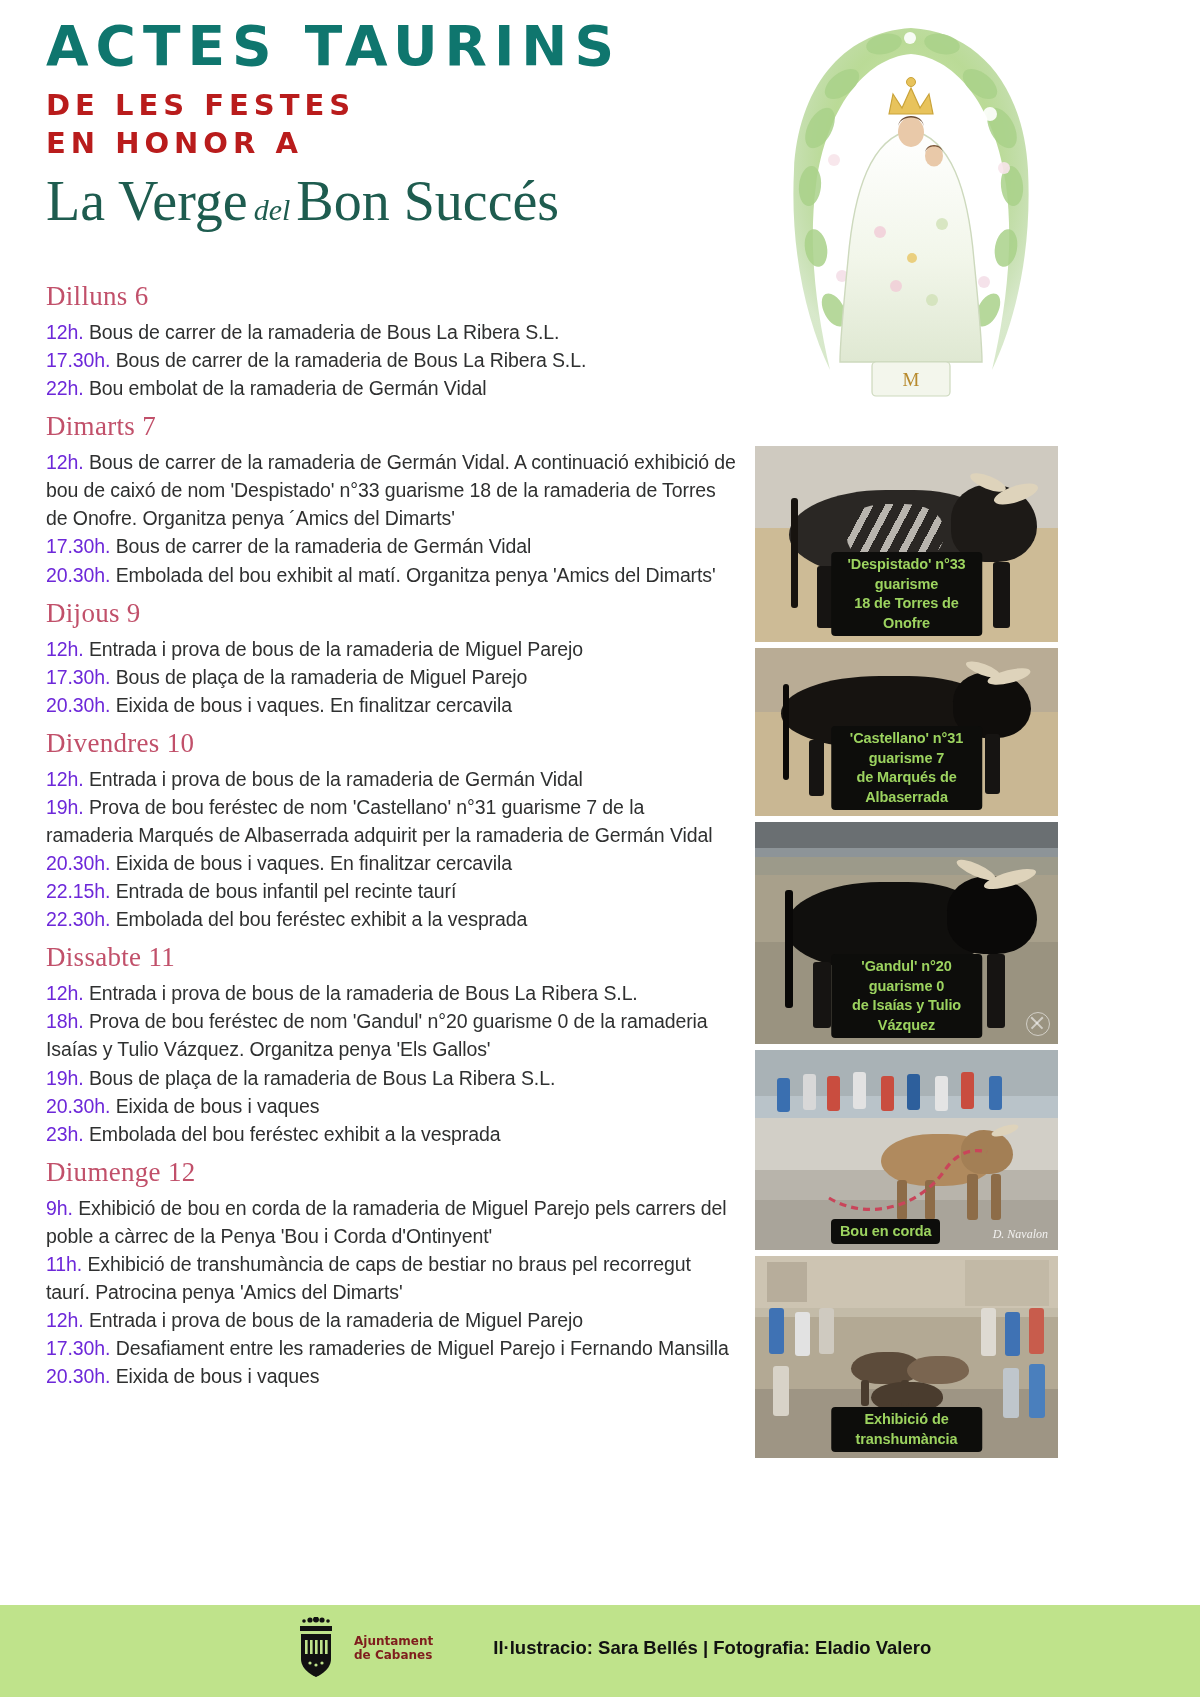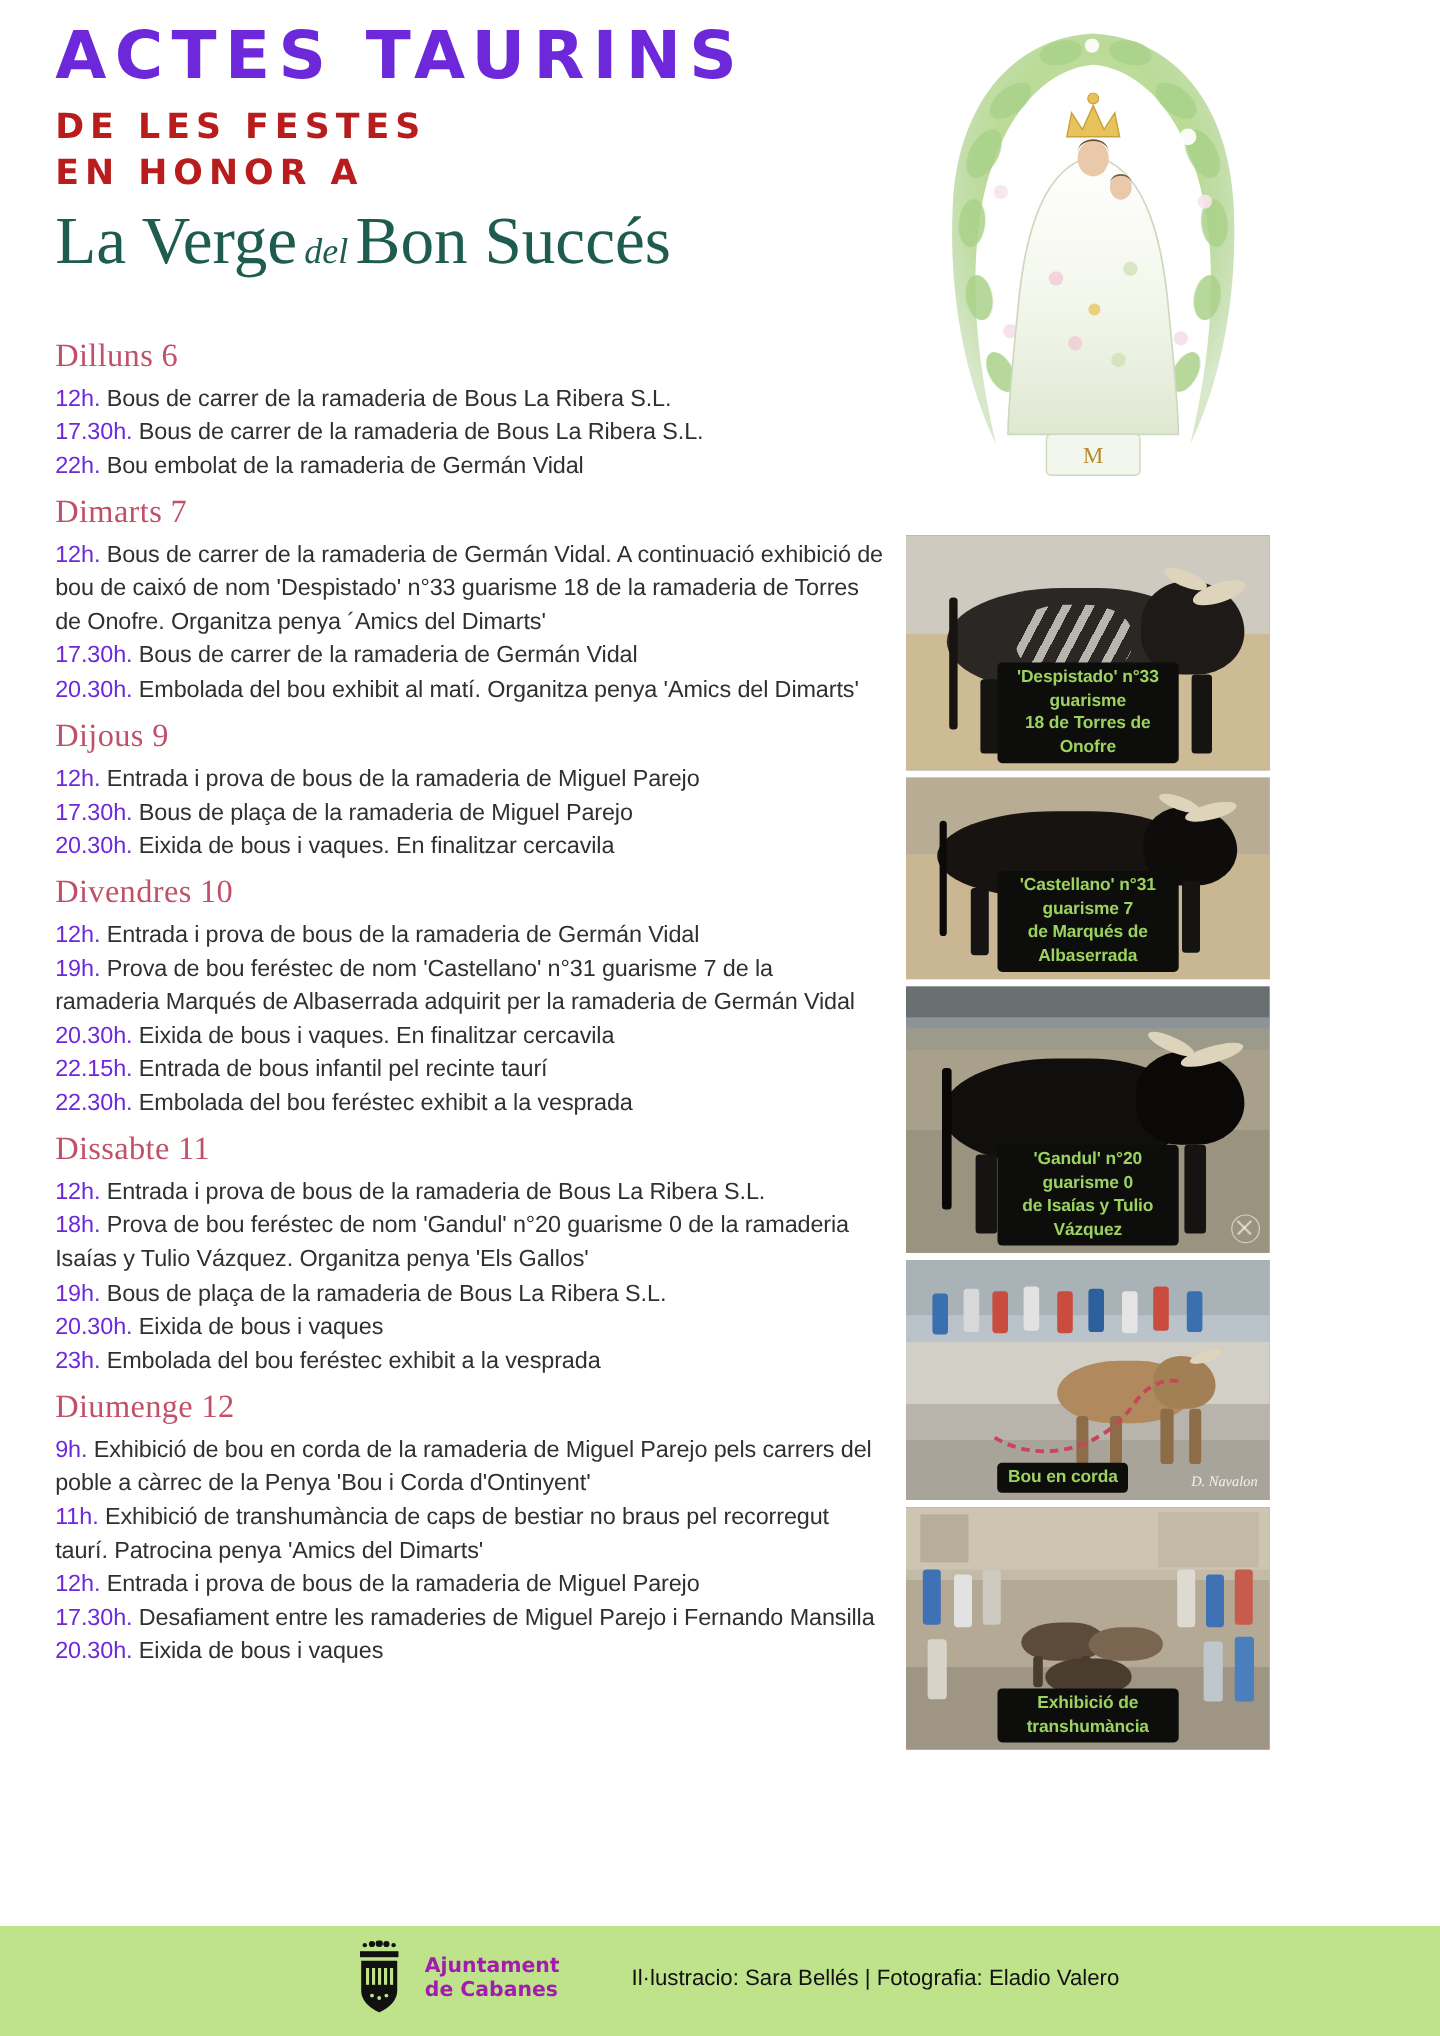--- a/index.html
+++ b/index.html
@@ -24,21 +24,21 @@
     position: absolute;
     left: 46px;
     top: 18px;
     width: 700px;
   }
   .title-main {
     font-family: "DejaVu Sans", sans-serif;
     font-weight: bold;
     font-size: 55px;
     letter-spacing: 7px;
-    color: #6d28d9;
+    color: #0f766e;
     line-height: 1.05;
     margin: 0 0 10px 0;
   }
   .title-sub {
     font-family: "DejaVu Sans", sans-serif;
     font-weight: bold;
     font-size: 29px;
     letter-spacing: 5px;
     color: #b91c1c;
     line-height: 1.32;
@@ -193,28 +193,28 @@
     align-items: center;
     gap: 18px;
   }
   .crest {
     width: 40px;
     height: 62px;
   }
   .town-name {
     font-family: "DejaVu Sans", sans-serif;
     font-weight: bold;
-    font-size: 17px;
+    font-size: 12px;
     line-height: 1.2;
-    color: #a21caf;
+    color: #7f1d1d;
     white-space: pre-line;
   }
   .credits {
     font-family: "Liberation Sans", sans-serif;
-    font-weight: normal;
+    font-weight: bold;
     font-size: 18.5px;
     color: #111;
     margin-left: 42px;
   }
 </style>
 </head>
 <body>
 
 <div class="poster">
 

